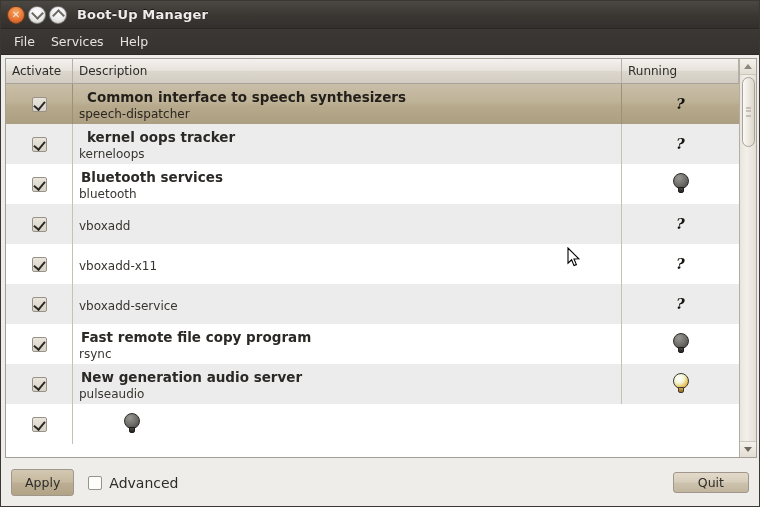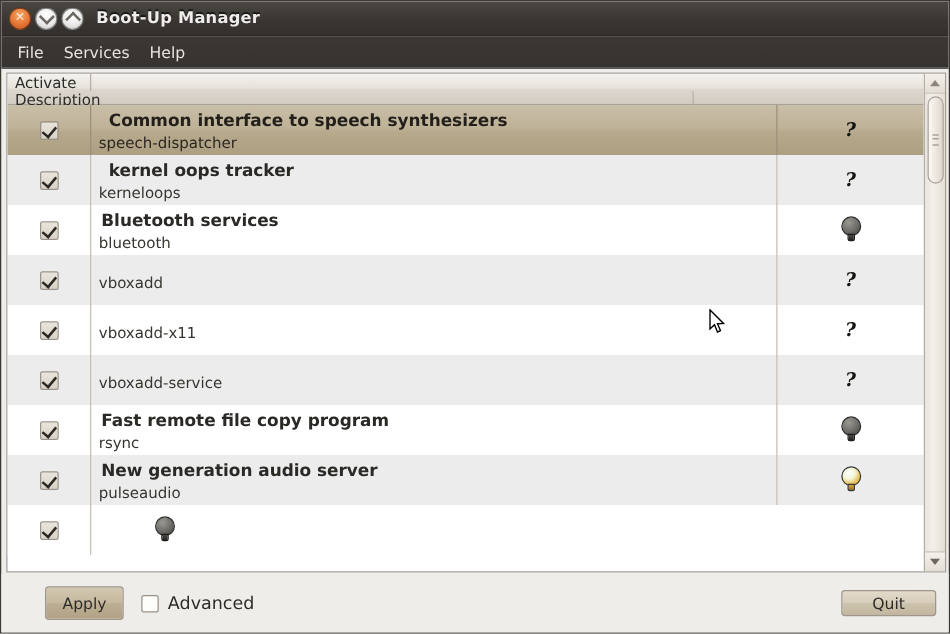--- a/index.html
+++ b/index.html
@@ -121,21 +121,20 @@
 
   
   .colheader {
     display: flex;
     height: 25px;
     background: linear-gradient(to bottom, #f4f2ef 0%, #e6e2db 48%, #dcd7ce 52%, #d2ccc2 100%);
     border-bottom: 1px solid #a9a298;
     box-sizing: border-box;
     font-size: 12px;
     color: #2e2c29;
-    flex-direction: column;
   }
   .colheader .ch {
     display: flex;
     align-items: center;
     padding-left: 6px;
     box-sizing: border-box;
     border-right: 1px solid #b7b0a6;
     cursor: default;
   }
   .ch-activate { width: 67px; }
@@ -341,21 +340,20 @@
   }
   .btn {
     font-size: 12.5px;
     color: #2e2c29;
     padding: 5px 13px;
     border-radius: 3px;
     box-sizing: border-box;
     border: 1px solid #9f978c;
     cursor: default;
     line-height: 15px;
-    margin-left: 25px;
   }
   .btn.apply {
     background: linear-gradient(to bottom, #d3c8b2 0%, #c6b99f 48%, #bcae92 52%, #b2a387 100%);
   }
   .btn.quit {
     background: linear-gradient(to bottom, #e3dacb 0%, #d7cdba 48%, #cdc2ad 52%, #c2b69f 100%);
     padding: 2px 24px;
   }
   .adv-wrap {
     display: flex;

